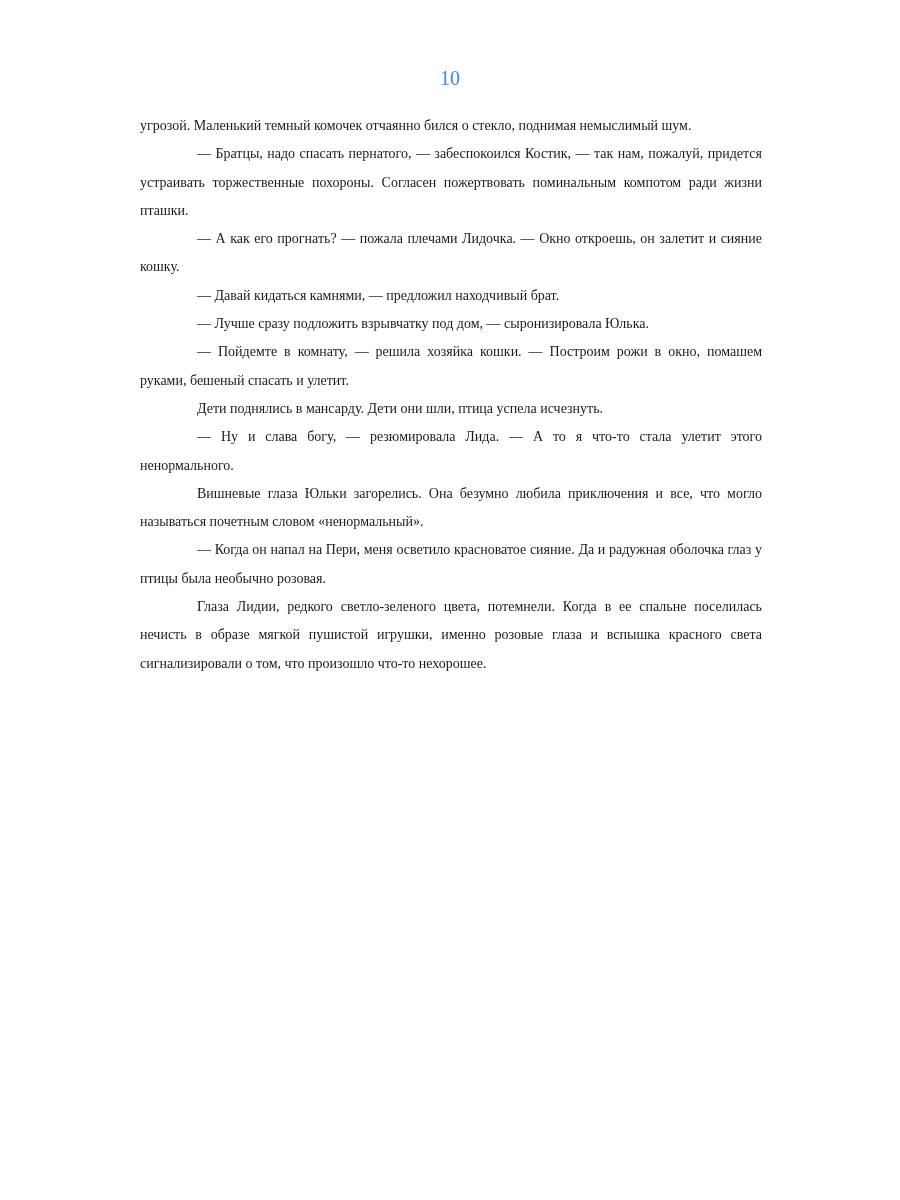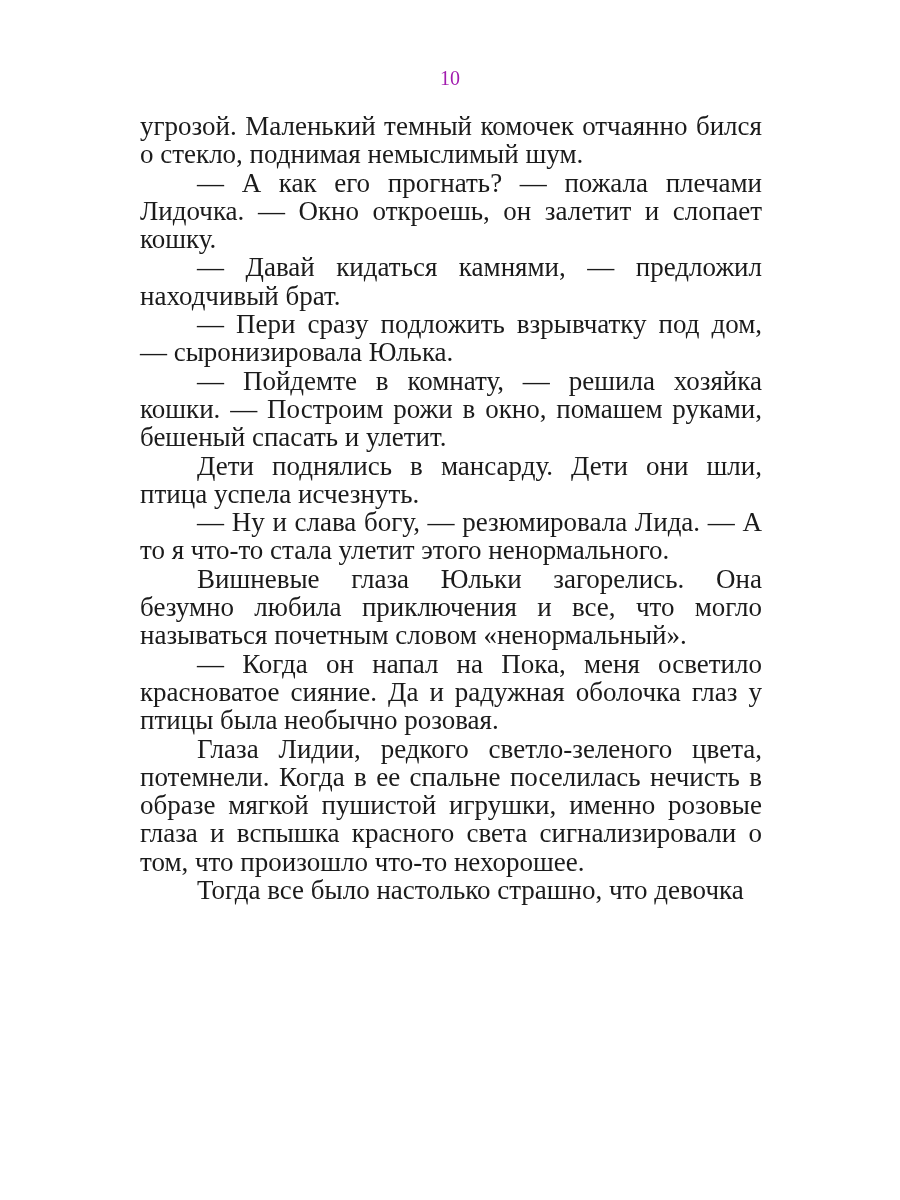--- a/index.html
+++ b/index.html
@@ -22,28 +22,28 @@
     background: #ffffff;
   }
   .page-number {
     position: absolute;
     top: 66px;
     left: 0;
     width: 900px;
     text-align: center;
     font-size: 20px;
     line-height: 24px;
-    color: #a21caf;
+    color: #3b82f6;
   }
   .text-block {
     position: absolute;
     top: 112px;
     left: 140px;
     width: 622px;
-    font-size: 27px;
+    font-size: 14px;
     line-height: 28.3px;
     text-align: justify;
     color: #1b1b1b;
   }
   .text-block p {
     margin: 0;
     padding: 0;
     text-indent: 57px;
   }
   .text-block p.no-indent {
@@ -51,24 +51,24 @@
   }
 </style>
 </head>
 <body>
 
 <div class="page">
   <div class="page-number">10</div>
 
   <div class="text-block">
     <p class="no-indent">угрозой. Маленький темный комочек отчаянно бился о стекло, поднимая немыслимый шум.</p>
-    <p>— А как его прогнать? — пожала плечами Лидочка. — Окно откроешь, он залетит и слопает кошку.</p>
+    <p>— Братцы, надо спасать пернатого, — забеспокоился Костик, — так нам, пожалуй, придется устраивать торжественные похороны. Согласен пожертвовать поминальным компотом ради жизни пташки.</p>
+    <p>— А как его прогнать? — пожала плечами Лидочка. — Окно откроешь, он залетит и сияние кошку.</p>
     <p>— Давай кидаться камнями, — предложил находчивый брат.</p>
-    <p>— Пери сразу подложить взрывчатку под дом, — сыронизировала Юлька.</p>
+    <p>— Лучше сразу подложить взрывчатку под дом, — сыронизировала Юлька.</p>
     <p>— Пойдемте в комнату, — решила хозяйка кошки. — Построим рожи в окно, помашем руками, бешеный спасать и улетит.</p>
     <p>Дети поднялись в мансарду. Дети они шли, птица успела исчезнуть.</p>
     <p>— Ну и слава богу, — резюмировала Лида. — А то я что-то стала улетит этого ненормального.</p>
     <p>Вишневые глаза Юльки загорелись. Она безумно любила приключения и все, что могло называться почетным словом «ненормальный».</p>
-    <p>— Когда он напал на Пока, меня осветило красноватое сияние. Да и радужная оболочка глаз у птицы была необычно розовая.</p>
+    <p>— Когда он напал на Пери, меня осветило красноватое сияние. Да и радужная оболочка глаз у птицы была необычно розовая.</p>
     <p>Глаза Лидии, редкого светло-зеленого цвета, потемнели. Когда в ее спальне поселилась нечисть в образе мягкой пушистой игрушки, именно розовые глаза и вспышка красного света сигнализировали о том, что произошло что-то нехорошее.</p>
-    <p>Тогда все было настолько страшно, что девочка</p>
   </div>
 </div>
 
 </body></html>

